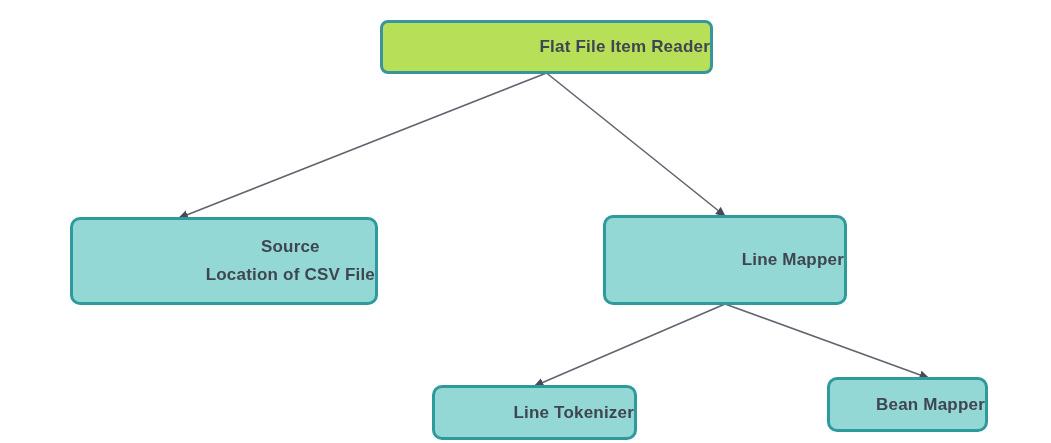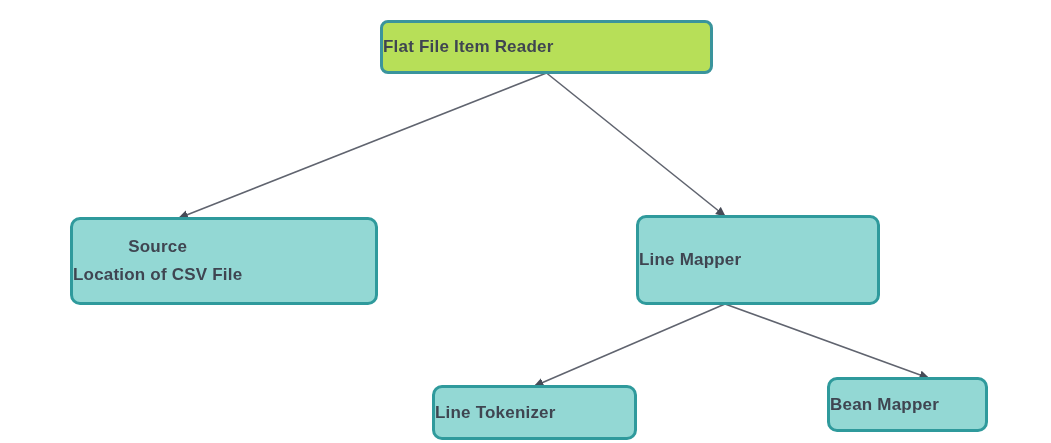--- a/index.html
+++ b/index.html
@@ -24,35 +24,35 @@
     pointer-events: none;
   }
   .node {
     position: absolute;
     box-sizing: border-box;
     border: 3px solid #2f9a9c;
     border-radius: 10px;
     background: #93d8d4;
     display: flex;
     align-items: center;
-    justify-content: flex-start;
+    justify-content: flex-end;
     text-align: center;
   }
   .node .label {
     font-size: 17px;
     font-weight: bold;
     color: #3f4551;
     line-height: 1.62;
     white-space: pre-line;
     letter-spacing: 0.2px;
   }
   
   #node-flat  { left: 380px; top: 20px;  width: 333px; height: 54px; border-radius: 8px; }
   #node-src   { left: 25px;  top: 217px; width: 308px; height: 88px; }
-  #node-lm    { left: 603px; top: 215px; width: 244px; height: 90px; margin-left: 33px; }
+  #node-lm    { left: 603px; top: 215px; width: 244px; height: 90px; }
   #node-lt    { left: 432px; top: 385px; width: 205px; height: 55px; }
   #node-bm    { left: 827px; top: 377px; width: 161px; height: 55px; }
 </style>
 </head>
 <body>
 
 <div id="diagram">
 
   <svg id="edges-svg" xmlns="http://www.w3.org/2000/svg">
     <defs>

